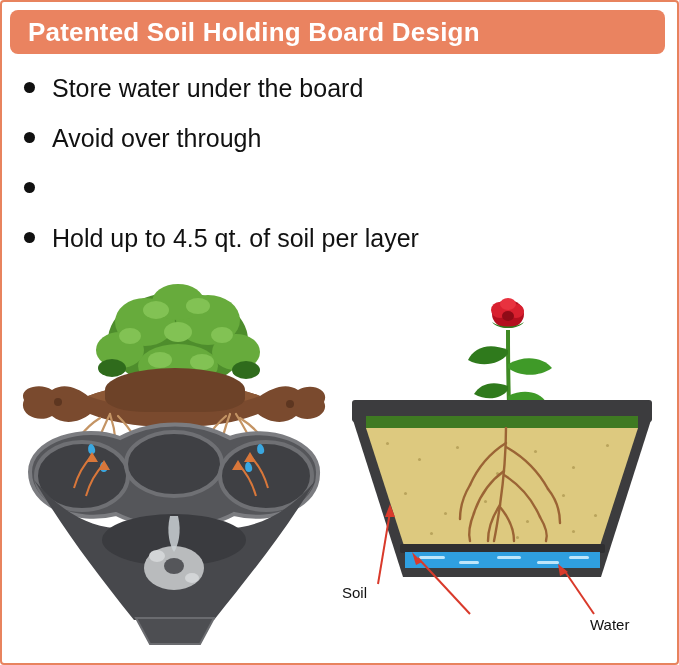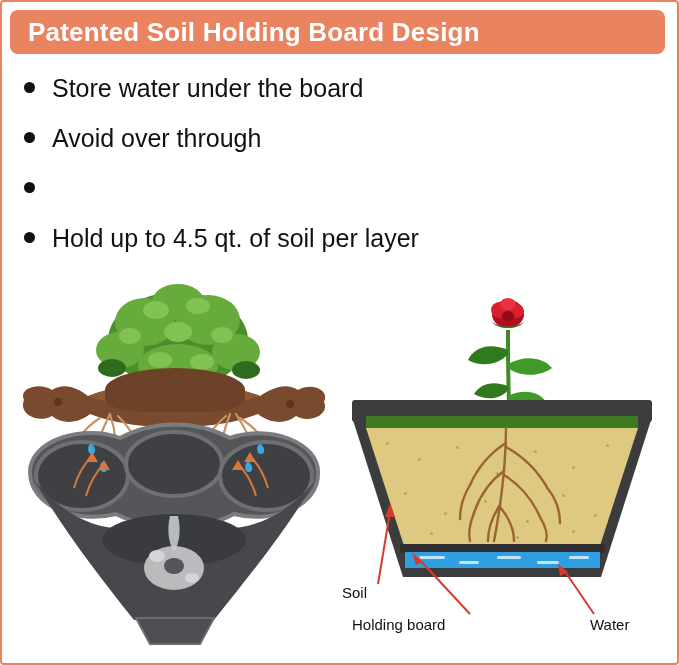--- a/index.html
+++ b/index.html
@@ -403,17 +403,16 @@
           <path d="M252,342 L222,298"></path>
         </g>
         <g fill="#d93a2b">
           <polygon points="48,232 53,245 43,245"></polygon>
           <polygon points="70,280 80,290 74,293"></polygon>
           <polygon points="216,292 226,300 218,304"></polygon>
         </g>
       </svg>
 
       <span class="label-text" style="left:0px; top:312px;">Soil</span>
-      <span class="label-text" style="left:10px; top:344px;">Holding board</span>
       <span class="label-text" style="left:248px; top:344px;text-align:center;">Water</span>
     </div>
   </div>
 </div>
 
 </body></html>

